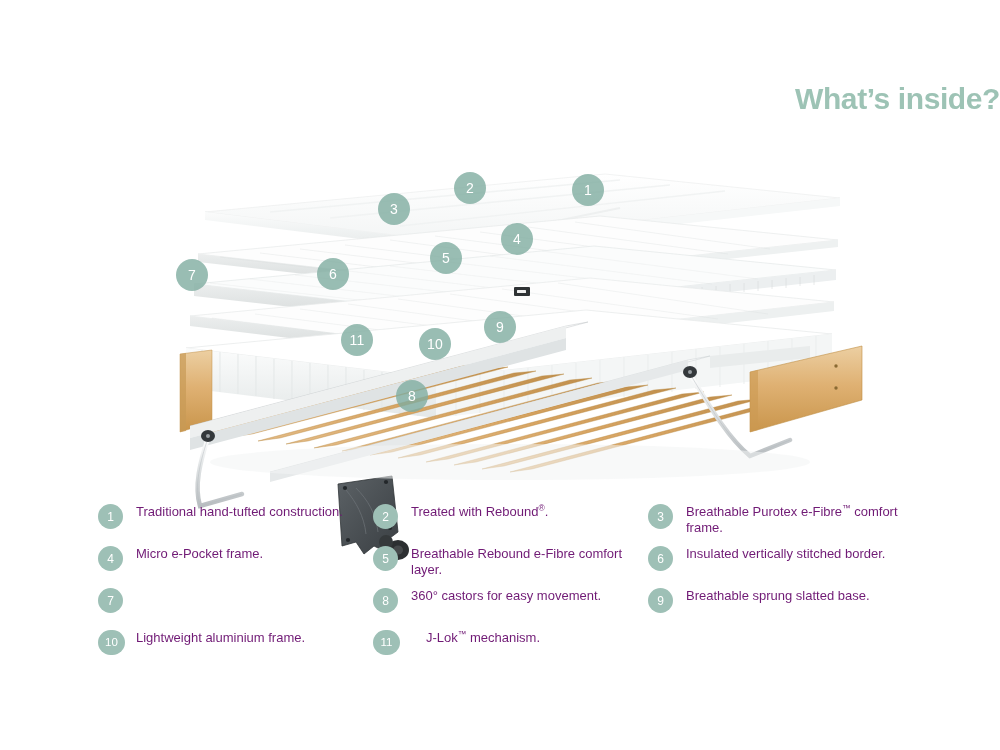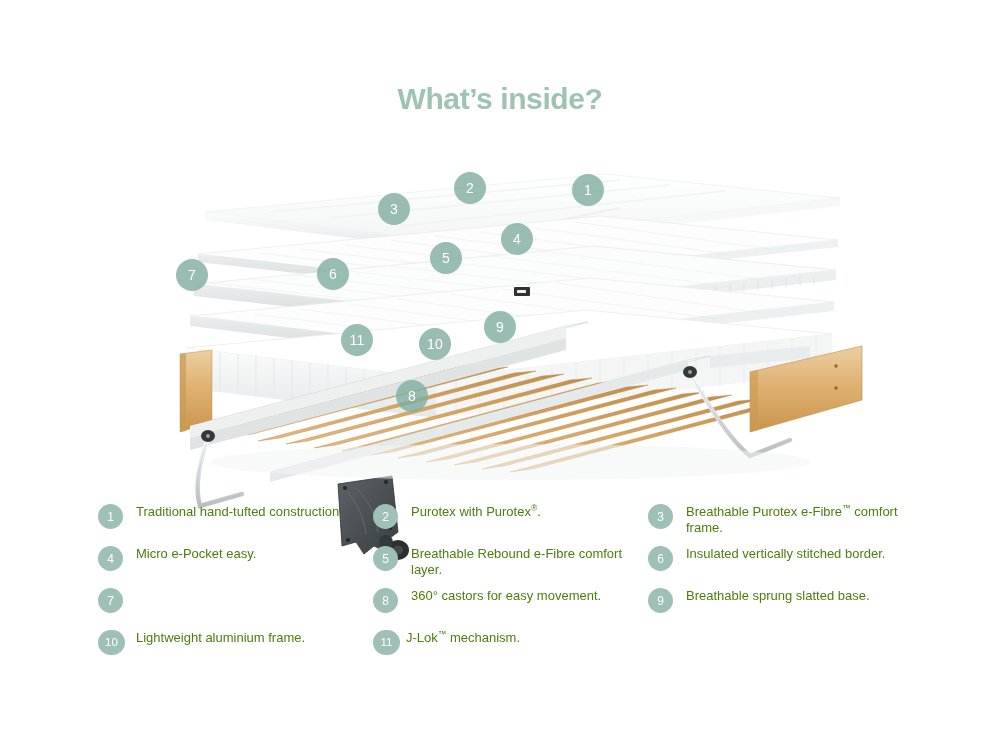--- a/index.html
+++ b/index.html
@@ -8,21 +8,21 @@
     background:#ffffff;
     font-family:"Liberation Sans", sans-serif;
     overflow:hidden;
     position:relative;
   }
   #page{position:relative;width:1000px;height:750px;}
 
   
   .title{
     position:absolute;top:82px;left:0;width:1000px;
-    text-align:center;
+    text-align:right;
     font-size:30px;font-weight:bold;
     letter-spacing:-0.4px;
     color:#9dc3b5;
   }
 
   
   .stage{position:absolute;left:150px;top:150px;width:720px;height:320px;}
   .stage svg{display:block;width:720px;height:320px;overflow:visible;}
 
   
@@ -54,21 +54,21 @@
     font-size:12px;font-weight:500;
     display:flex;align-items:center;justify-content:center;
     margin-top:1px;
     line-height:1;
   }
   .li .bdg.two{width:27px;height:25px;border-radius:13px;font-size:11.5px;}
   .li .txt{
     margin-left:13px;
     font-size:13px;
     line-height:15.5px;
-    color:#4d7c0f;
+    color:#701a75;
     max-width:215px;
     padding-top:1px;
   }
   .li .txt sup{font-size:8.5px;vertical-align:super;line-height:0;}
 </style>
 </head>
 <body>
 
 <div id="page">
 
@@ -265,31 +265,31 @@
 
   <div class="legend">
 
     <div class="li">
       <div class="bdg">1</div>
       <div class="txt"><span>Traditional hand-tufted construction.</span></div>
     </div>
 
     <div class="li">
       <div class="bdg">2</div>
-      <div class="txt"><span>Purotex with Purotex</span><sup>®</sup><span>.</span></div>
+      <div class="txt"><span>Treated with Rebound</span><sup>®</sup><span>.</span></div>
     </div>
 
     <div class="li">
       <div class="bdg">3</div>
       <div class="txt"><span>Breathable Purotex e-Fibre</span><sup>™</sup><span> comfort frame.</span></div>
     </div>
 
     <div class="li">
       <div class="bdg">4</div>
-      <div class="txt"><span>Micro e-Pocket easy.</span></div>
+      <div class="txt"><span>Micro e-Pocket frame.</span></div>
     </div>
 
     <div class="li">
       <div class="bdg">5</div>
       <div class="txt"><span>Breathable Rebound e-Fibre comfort layer.</span></div>
     </div>
 
     <div class="li">
       <div class="bdg">6</div>
       <div class="txt" style="max-width:250px;"><span>Insulated vertically stitched border.</span></div>
@@ -309,19 +309,19 @@
       <div class="txt" style="max-width:250px;"><span>Breathable sprung slatted base.</span></div>
     </div>
 
     <div class="li">
       <div class="bdg two">10</div>
       <div class="txt" style="margin-left:11px;"><span>Lightweight aluminium frame.</span></div>
     </div>
 
     <div class="li">
       <div class="bdg two">11</div>
-      <div class="txt" style="margin-left:6px;"><span>J-Lok</span><sup>™</sup><span> mechanism.</span></div>
+      <div class="txt" style="margin-left:26px;"><span>J-Lok</span><sup>™</sup><span> mechanism.</span></div>
     </div>
 
     <div></div>
   </div>
 
 </div>
 
 </body></html>

